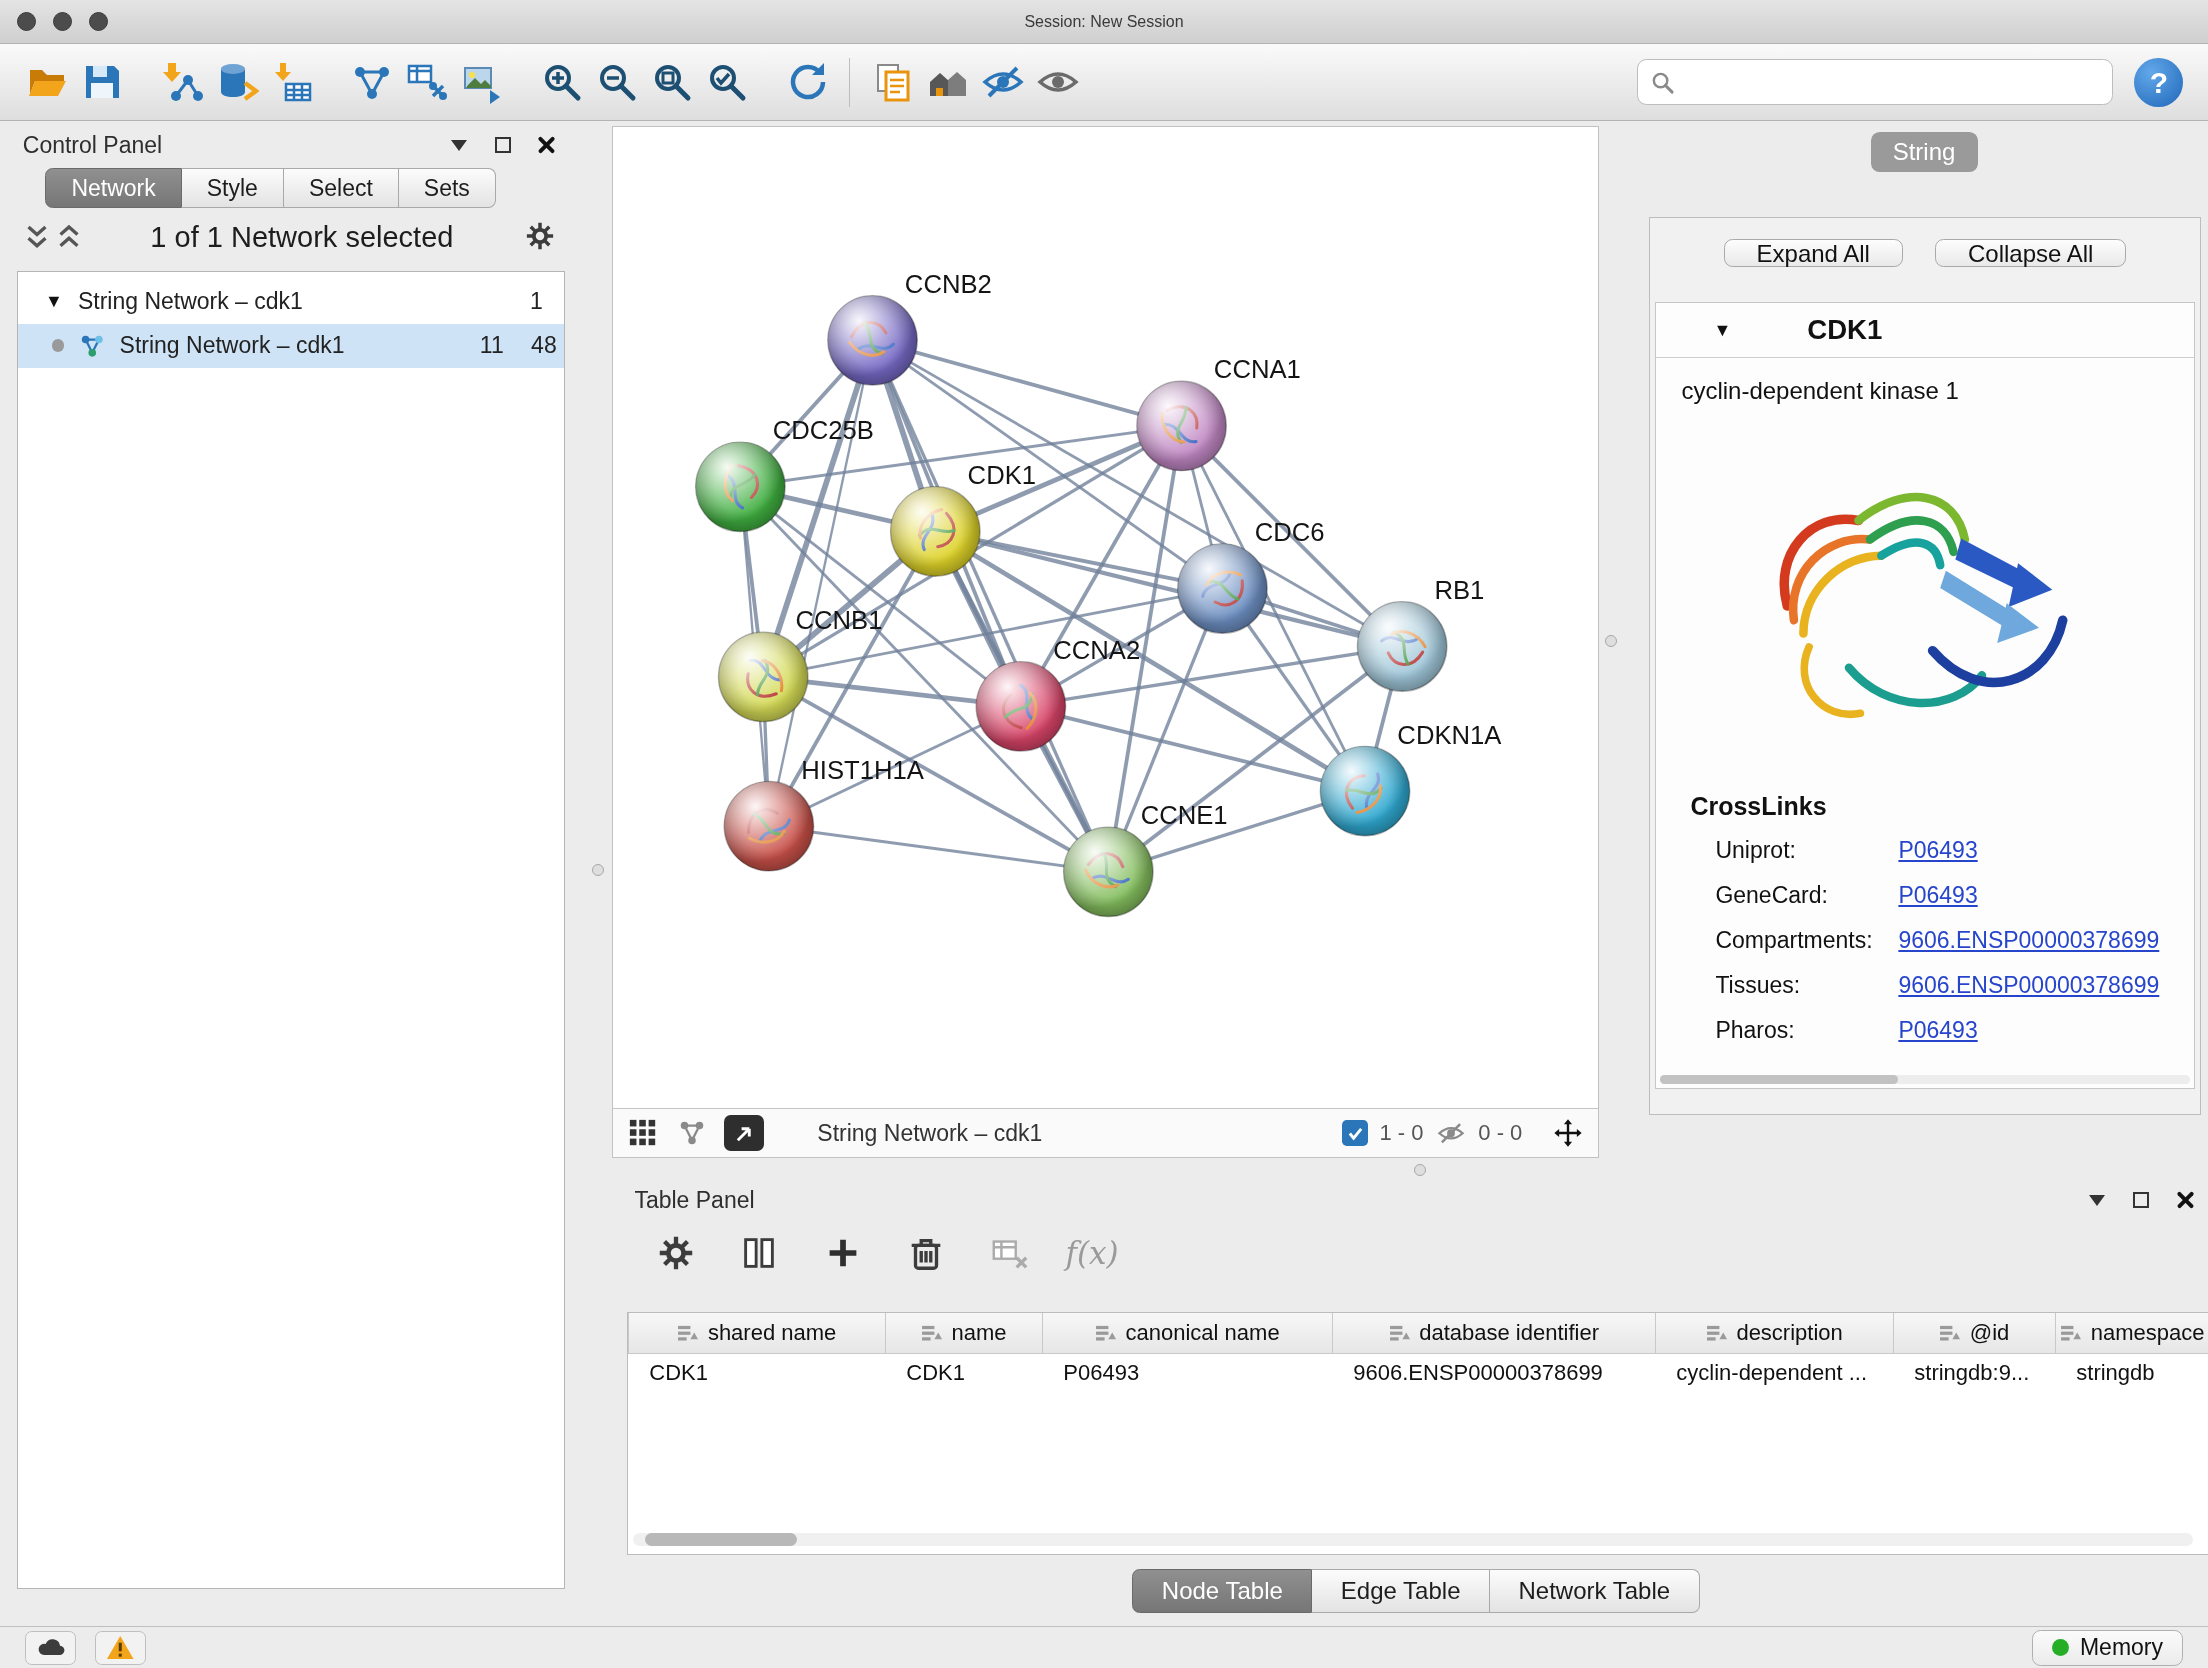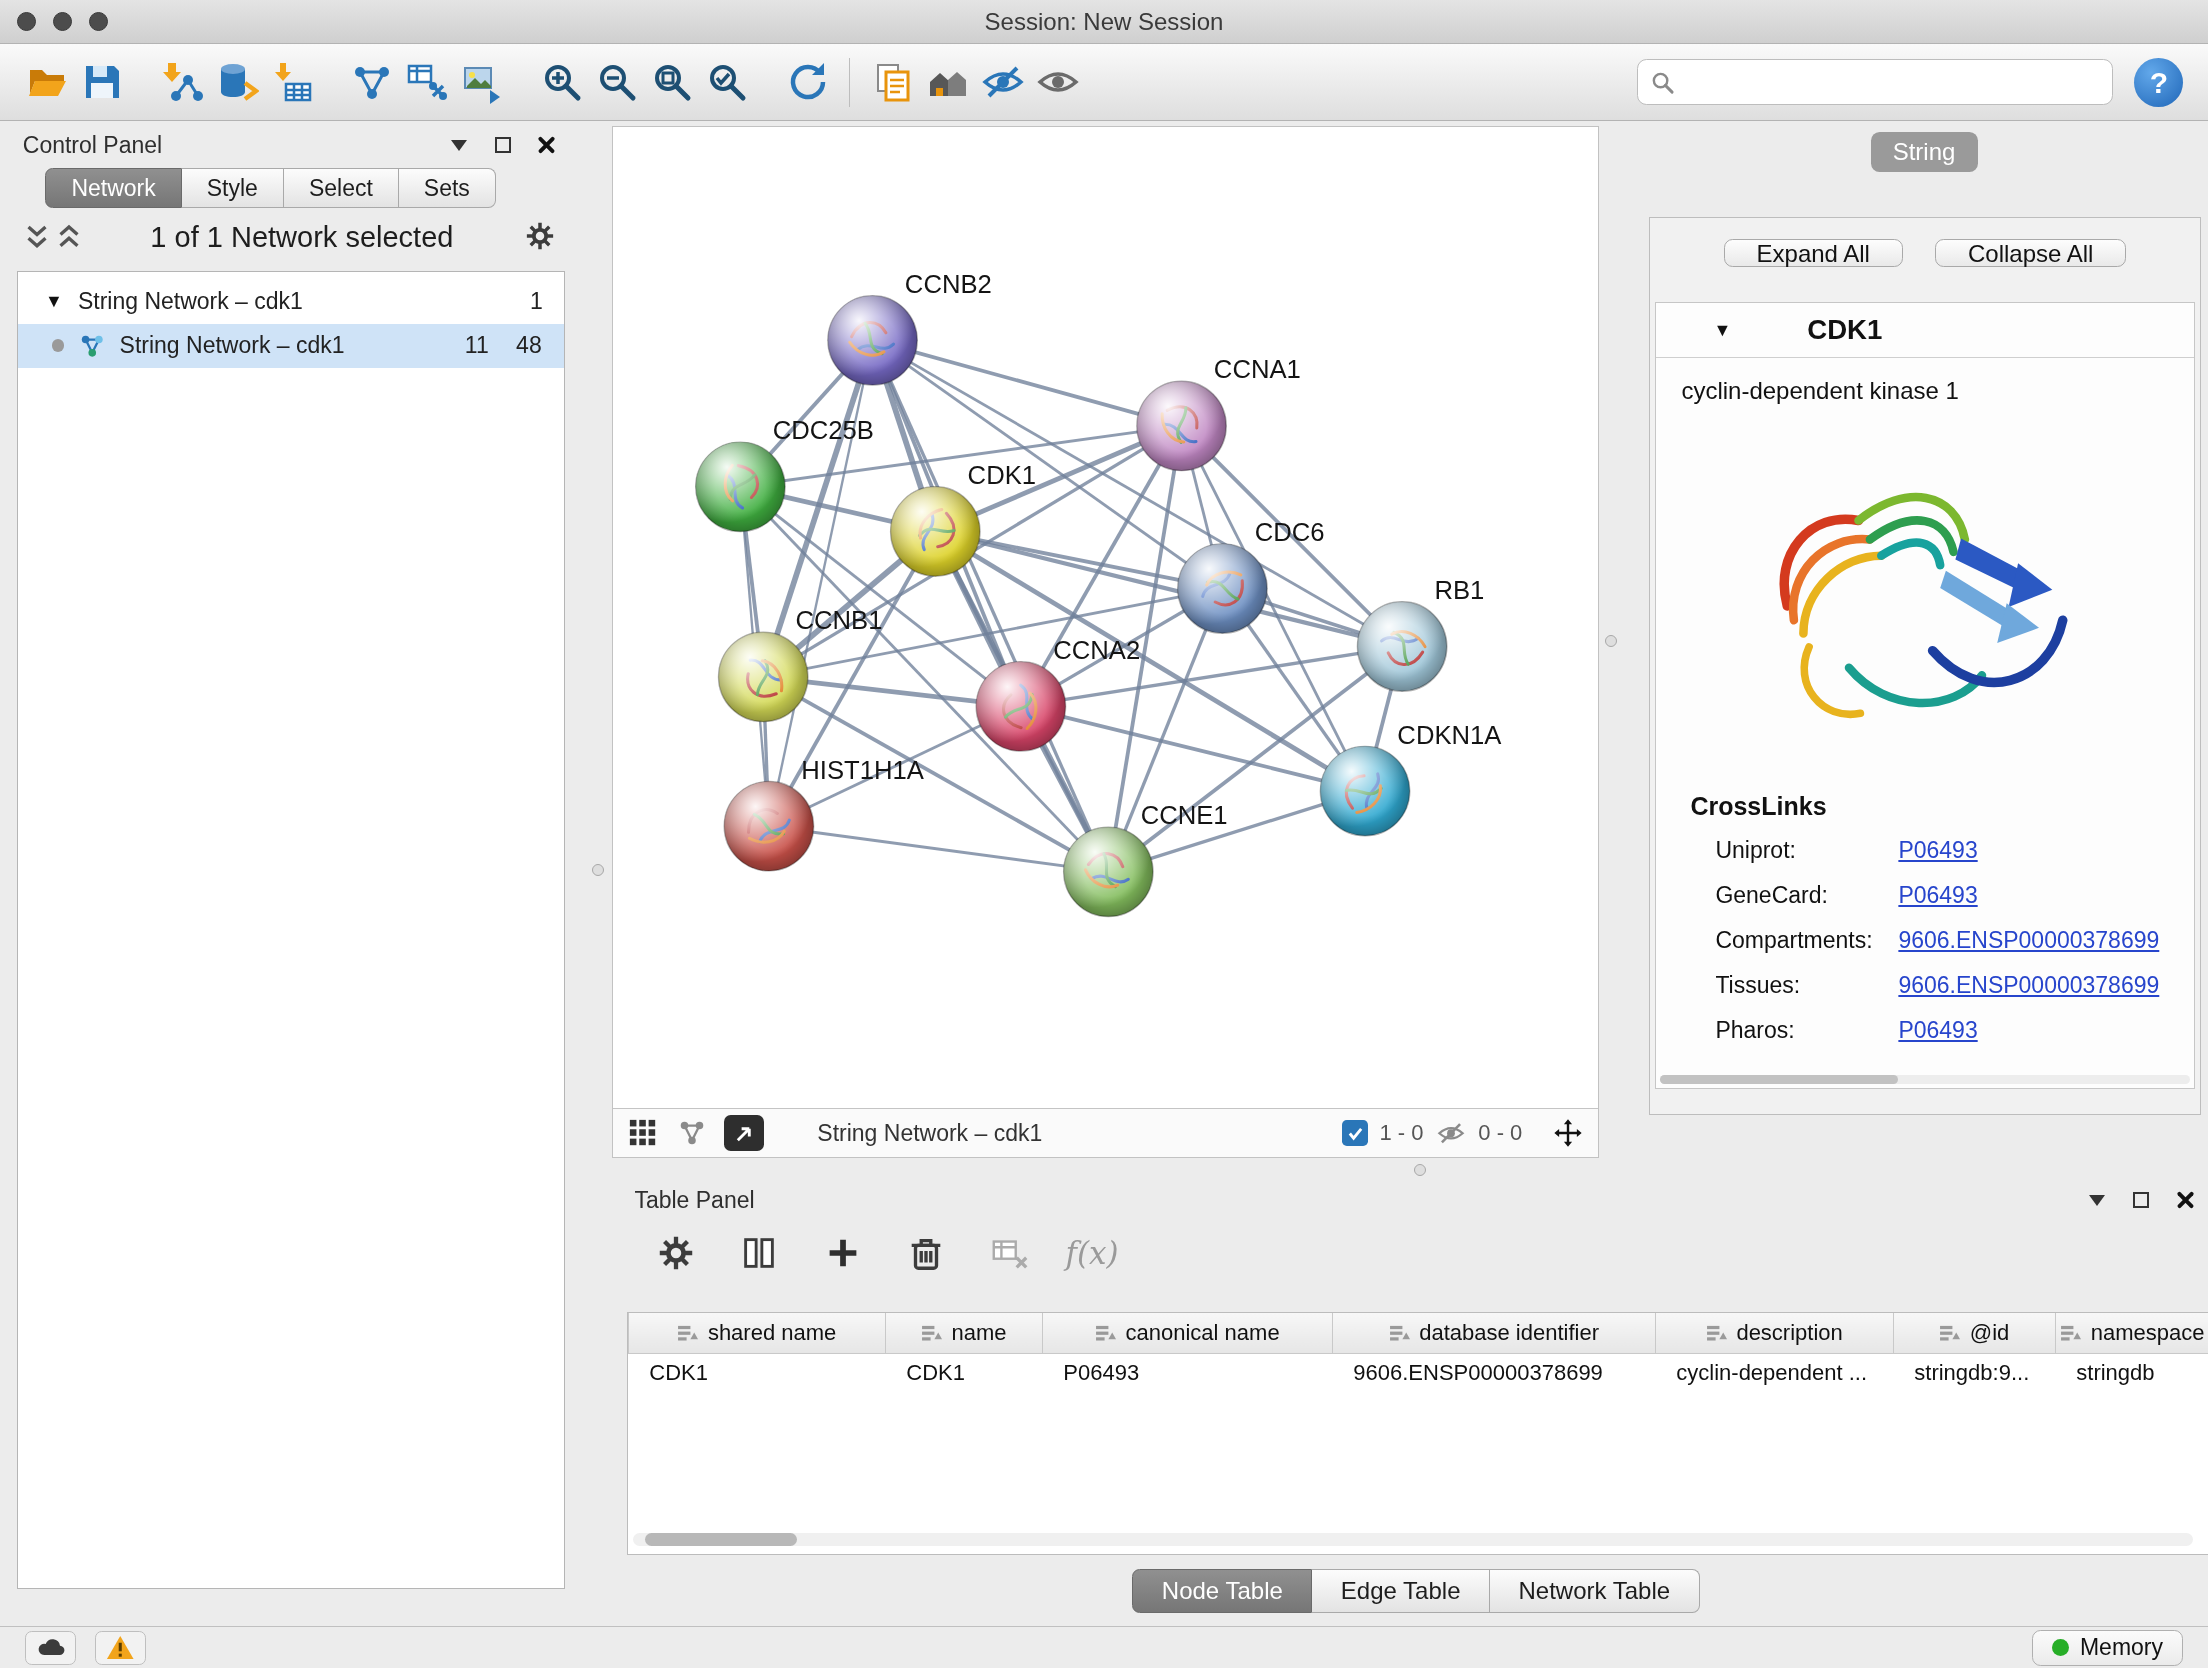--- a/index.html
+++ b/index.html
@@ -4,21 +4,21 @@
 <style>
   *{margin:0;padding:0;box-sizing:border-box}
   html,body{width:2208px;height:1668px}
   body{font-family:"Liberation Sans",sans-serif;background:#ececec;color:#222;overflow:hidden}
   .app{position:relative;width:2208px;height:1668px;background:#ececec}
 
   
   .titlebar{position:absolute;left:0;top:0;width:100%;height:44px;background:linear-gradient(#e4e4e4,#cfcfcf);border-bottom:1px solid #b3b3b3;display:flex;align-items:center}
   .traffic{position:absolute;left:17px;top:0;height:100%;display:flex;align-items:center;gap:17px}
   .tl{width:19px;height:19px;border-radius:50%;background:#4c4c4c;border:1px solid #3a3a3a}
-  .wtitle{width:100%;text-align:center;font-size:24px;color:#3a3a3a}
+  .wtitle{width:100%;text-align:center;font-size:16px;color:#3a3a3a}
 
   
   .toolbar{position:absolute;left:0;top:44px;width:100%;height:77px;background:linear-gradient(#fafafa,#dedede);border-bottom:1px solid #b3b3b3;display:flex;align-items:center;padding:0 19px}
   .tb{width:55px;height:57px;border:none;background:transparent;display:flex;align-items:center;justify-content:center;cursor:pointer}
   .tb svg{width:44px;height:44px}
   .tgap{width:25px}
   .tsep{width:1px;height:49px;background:#bdbdbd;margin:0 15px}
   .search{margin-left:auto;width:476px;height:46px;background:#fff;border:1px solid #bdbdbd;border-radius:9.5px;display:flex;align-items:center;padding:0 11.4px;gap:7.6px}
   .search svg{width:25px;height:25px;flex:0 0 auto}
   .search input{border:none;outline:none;flex:1;font-size:23px;font-family:"Liberation Sans",sans-serif;background:transparent}
@@ -48,21 +48,21 @@
   .gearbtn{border:none;background:transparent;cursor:pointer;width:42px;height:42px}
   .gearbtn svg{width:34px;height:34px}
   .tree{position:absolute;left:5.7px;right:5.7px;top:145px;bottom:7.6px;background:#fff;border:1px solid #b5b5b5;padding-top:7.6px}
   .trow{display:flex;align-items:center;height:44px;font-size:23px}
   .trow .cnt{margin-left:auto;margin-right:21px;color:#222}
   .trow.root{padding-left:27px;gap:15px}
   .trow.child{padding-left:34px;gap:13.3px}
   .trow.selected{background:#cfe3f7}
   .disc{font-size:18px;color:#111}
   .bullet{width:12.4px;height:12.4px;border-radius:50%;background:#9a9a9a}
-  .nums{margin-left:auto;display:flex;margin-right:22px}
+  .nums{margin-left:auto;display:flex;margin-right:7px}
   .nums span{width:53px;text-align:right;color:#222}
 
   
   .network-panel{position:absolute;left:612px;top:126px;width:987px;height:1032px;background:#fff;border:1px solid #c2c2c2}
   #net-svg{position:absolute;left:0;top:0;width:985px;height:982px}
   .netfoot{position:absolute;left:0;bottom:0;width:100%;height:49px;border-top:1px solid #c4c4c4;background:#fafafa;display:flex;align-items:center;padding:0 13.3px;gap:15px}
   .nf-ico{width:34px;height:34px;border:none;background:transparent;cursor:pointer;display:flex;align-items:center;justify-content:center;padding:0}
   .nf-ico svg{width:30px;height:30px}
   .birdseye{width:40px;height:36px;background:#2e2e2e;border-radius:6.7px;border:none;cursor:pointer;display:flex;align-items:center;justify-content:center}
   .netname{font-size:23px;color:#333;margin-left:38px}

